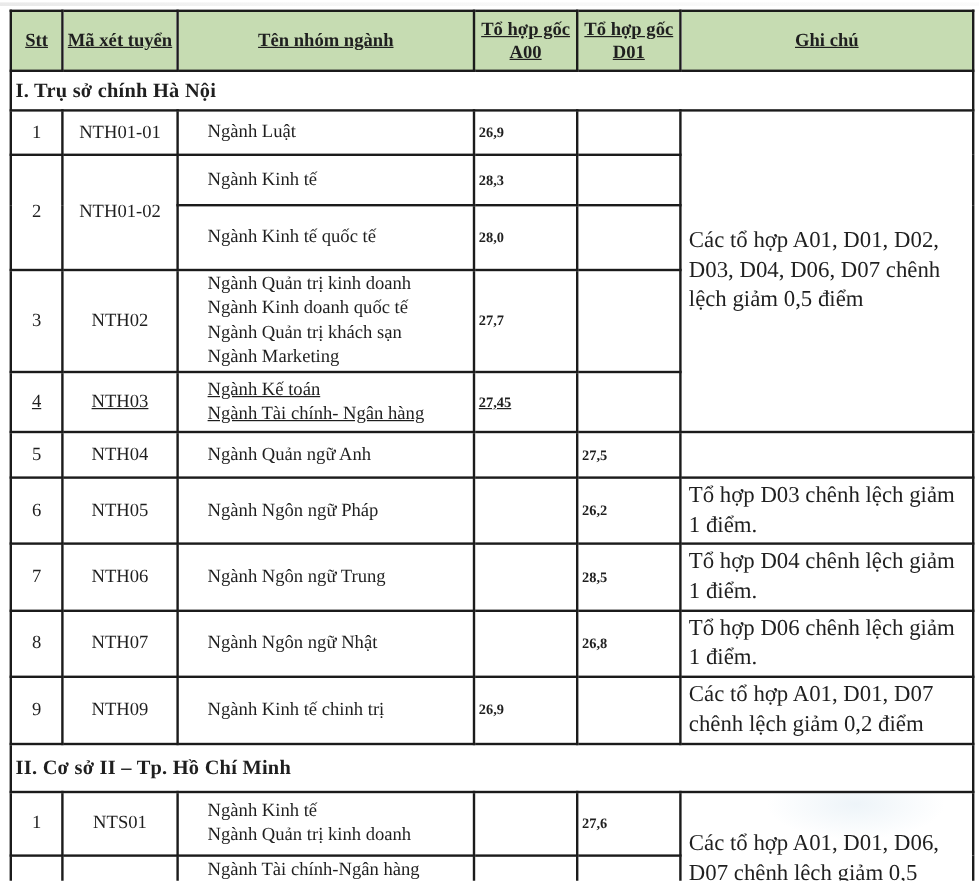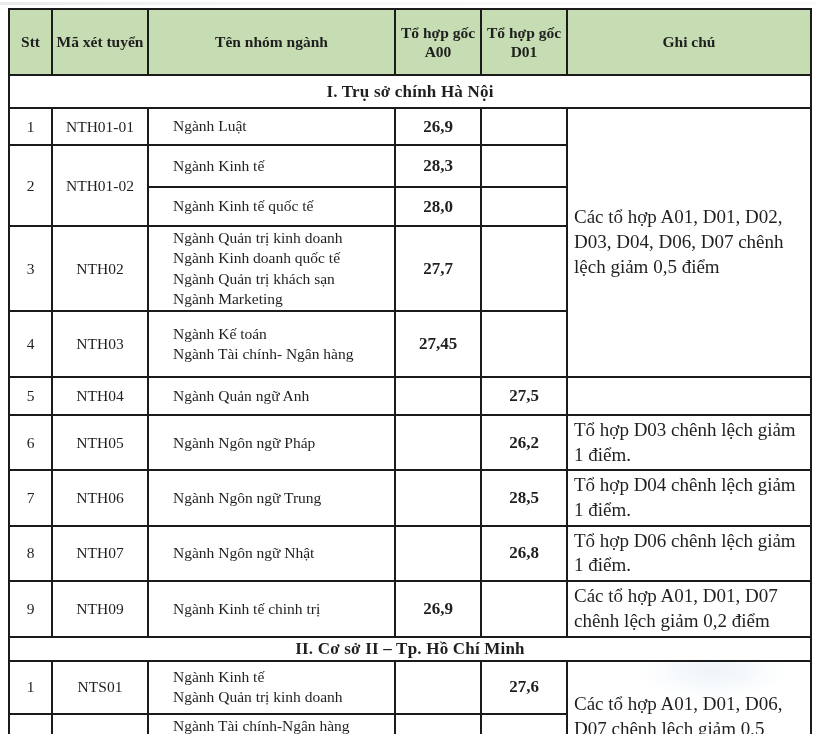--- a/index.html
+++ b/index.html
@@ -28,37 +28,37 @@
     vertical-align:middle;
     font-size:15.5px;
     overflow:hidden;
   }
   th.colhead{
     background:#c6dcb2;
     font-weight:bold;text-align:center;line-height:1.25;
     font-size:15.5px;
   }
   td.section{
-    text-align:center;font-weight:bold;font-size:17px;background:#ffffff;
+    text-align:left;font-weight:bold;font-size:17px;background:#ffffff;
     letter-spacing:.2px;
     font-family:Liberation Serif, serif;
   }
   td.c{text-align:center;}
   td.name{
     text-align:left;padding-left:24px;white-space:pre-line;line-height:1.3;
   }
-  td.score{text-align:center;font-weight:bold;font-size:17px;}
+  td.score{text-align:left;font-weight:bold;font-size:12px;}
   td.note{
     text-align:left;font-size:19px;line-height:1.3;padding:2px 4px 2px 6px;
   }
   
-  tr.h50{height:66px;} tr.h33{height:33px;} tr.h37{height:37px;}
-  tr.h42{height:42px;} tr.h39{height:39px;} tr.h85{height:85px;}
+  tr.h50{height:50px;text-decoration:underline;} tr.h33{height:33px;} tr.h37{height:37px;}
+  tr.h42{height:42px;} tr.h39{height:54px;} tr.h85{height:85px;}
   tr.h38{height:38px;} tr.h43{height:43px;} tr.h46{height:46px;}
-  tr.h47{height:47px;} tr.h34{height:24px;margin-left:25px;} tr.h53{height:53px;}
+  tr.h47{height:47px;} tr.h34{height:40px;margin-left:25px;} tr.h53{height:53px;}
   tr.h82{height:82px;}
 </style>
 </head>
 <body>
 
 <div class="scan-edge"></div>
 <div class="smudge"></div>
 
 <table class="score-table">
   <colgroup>

